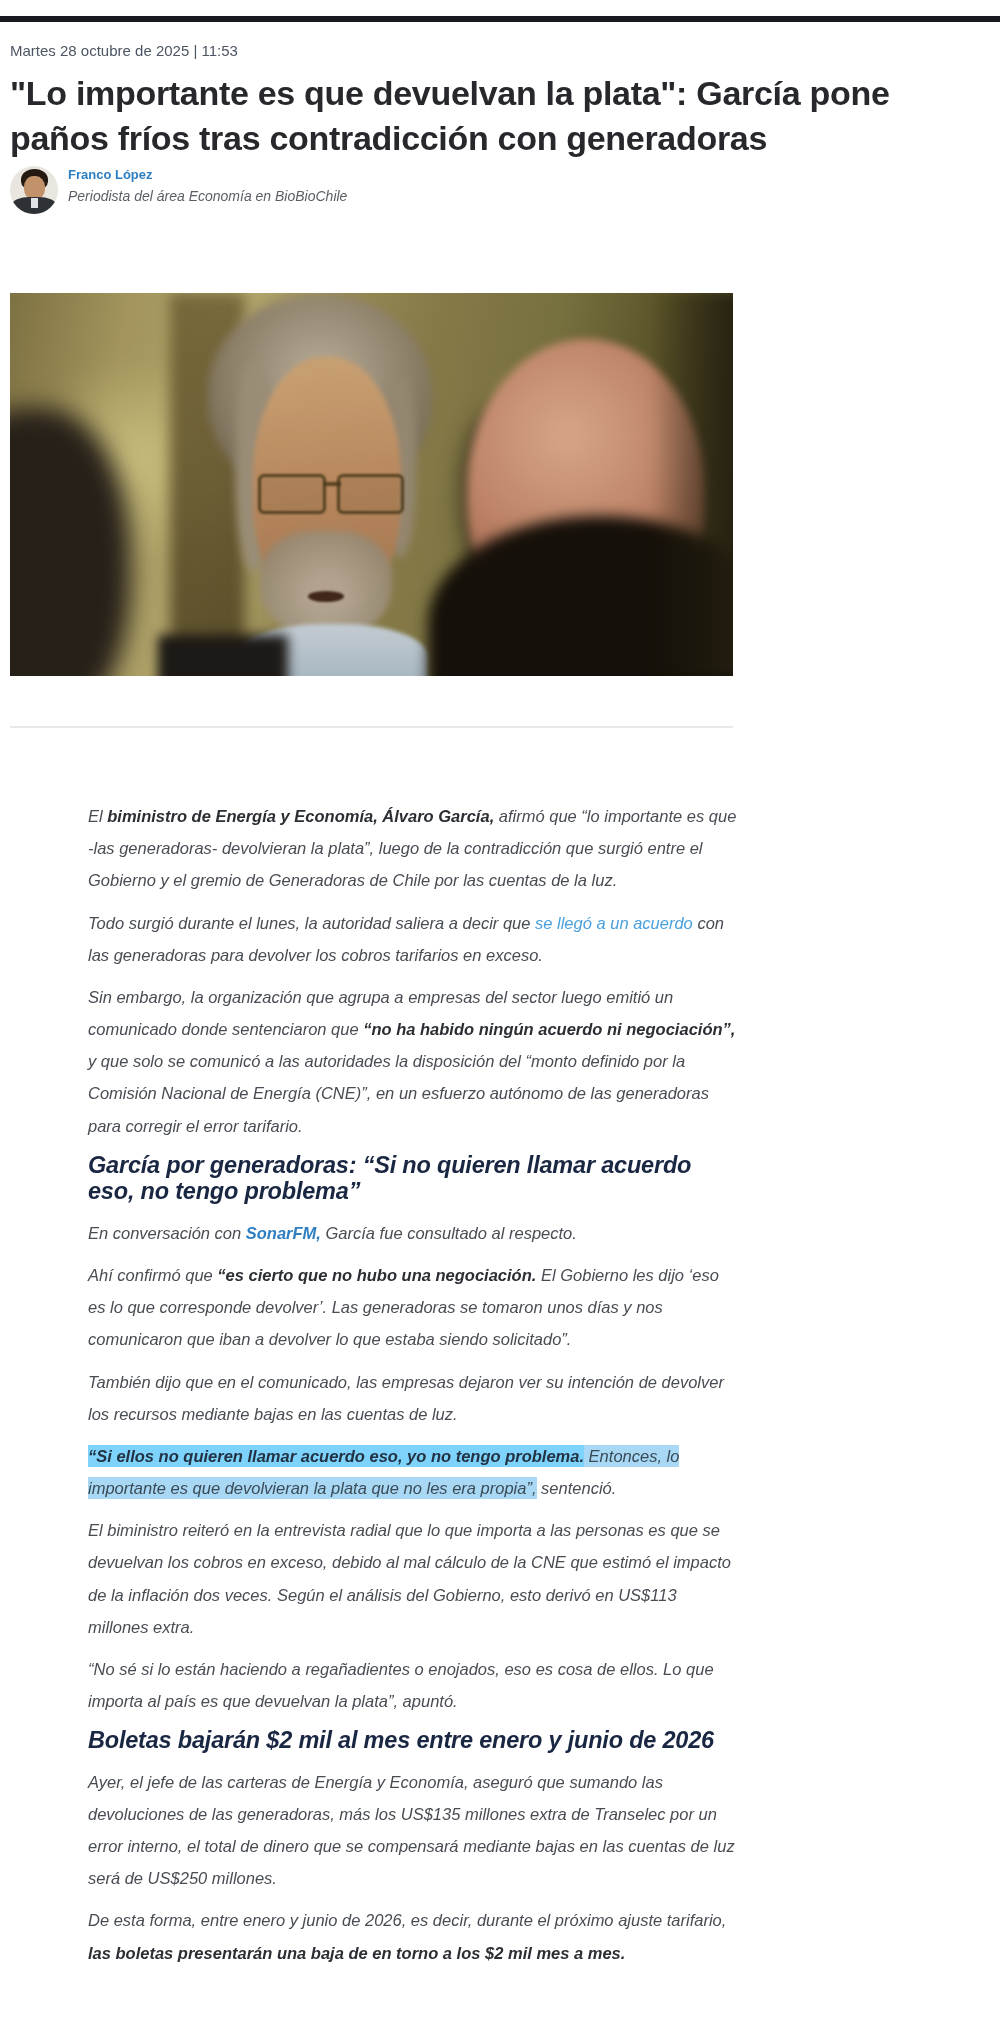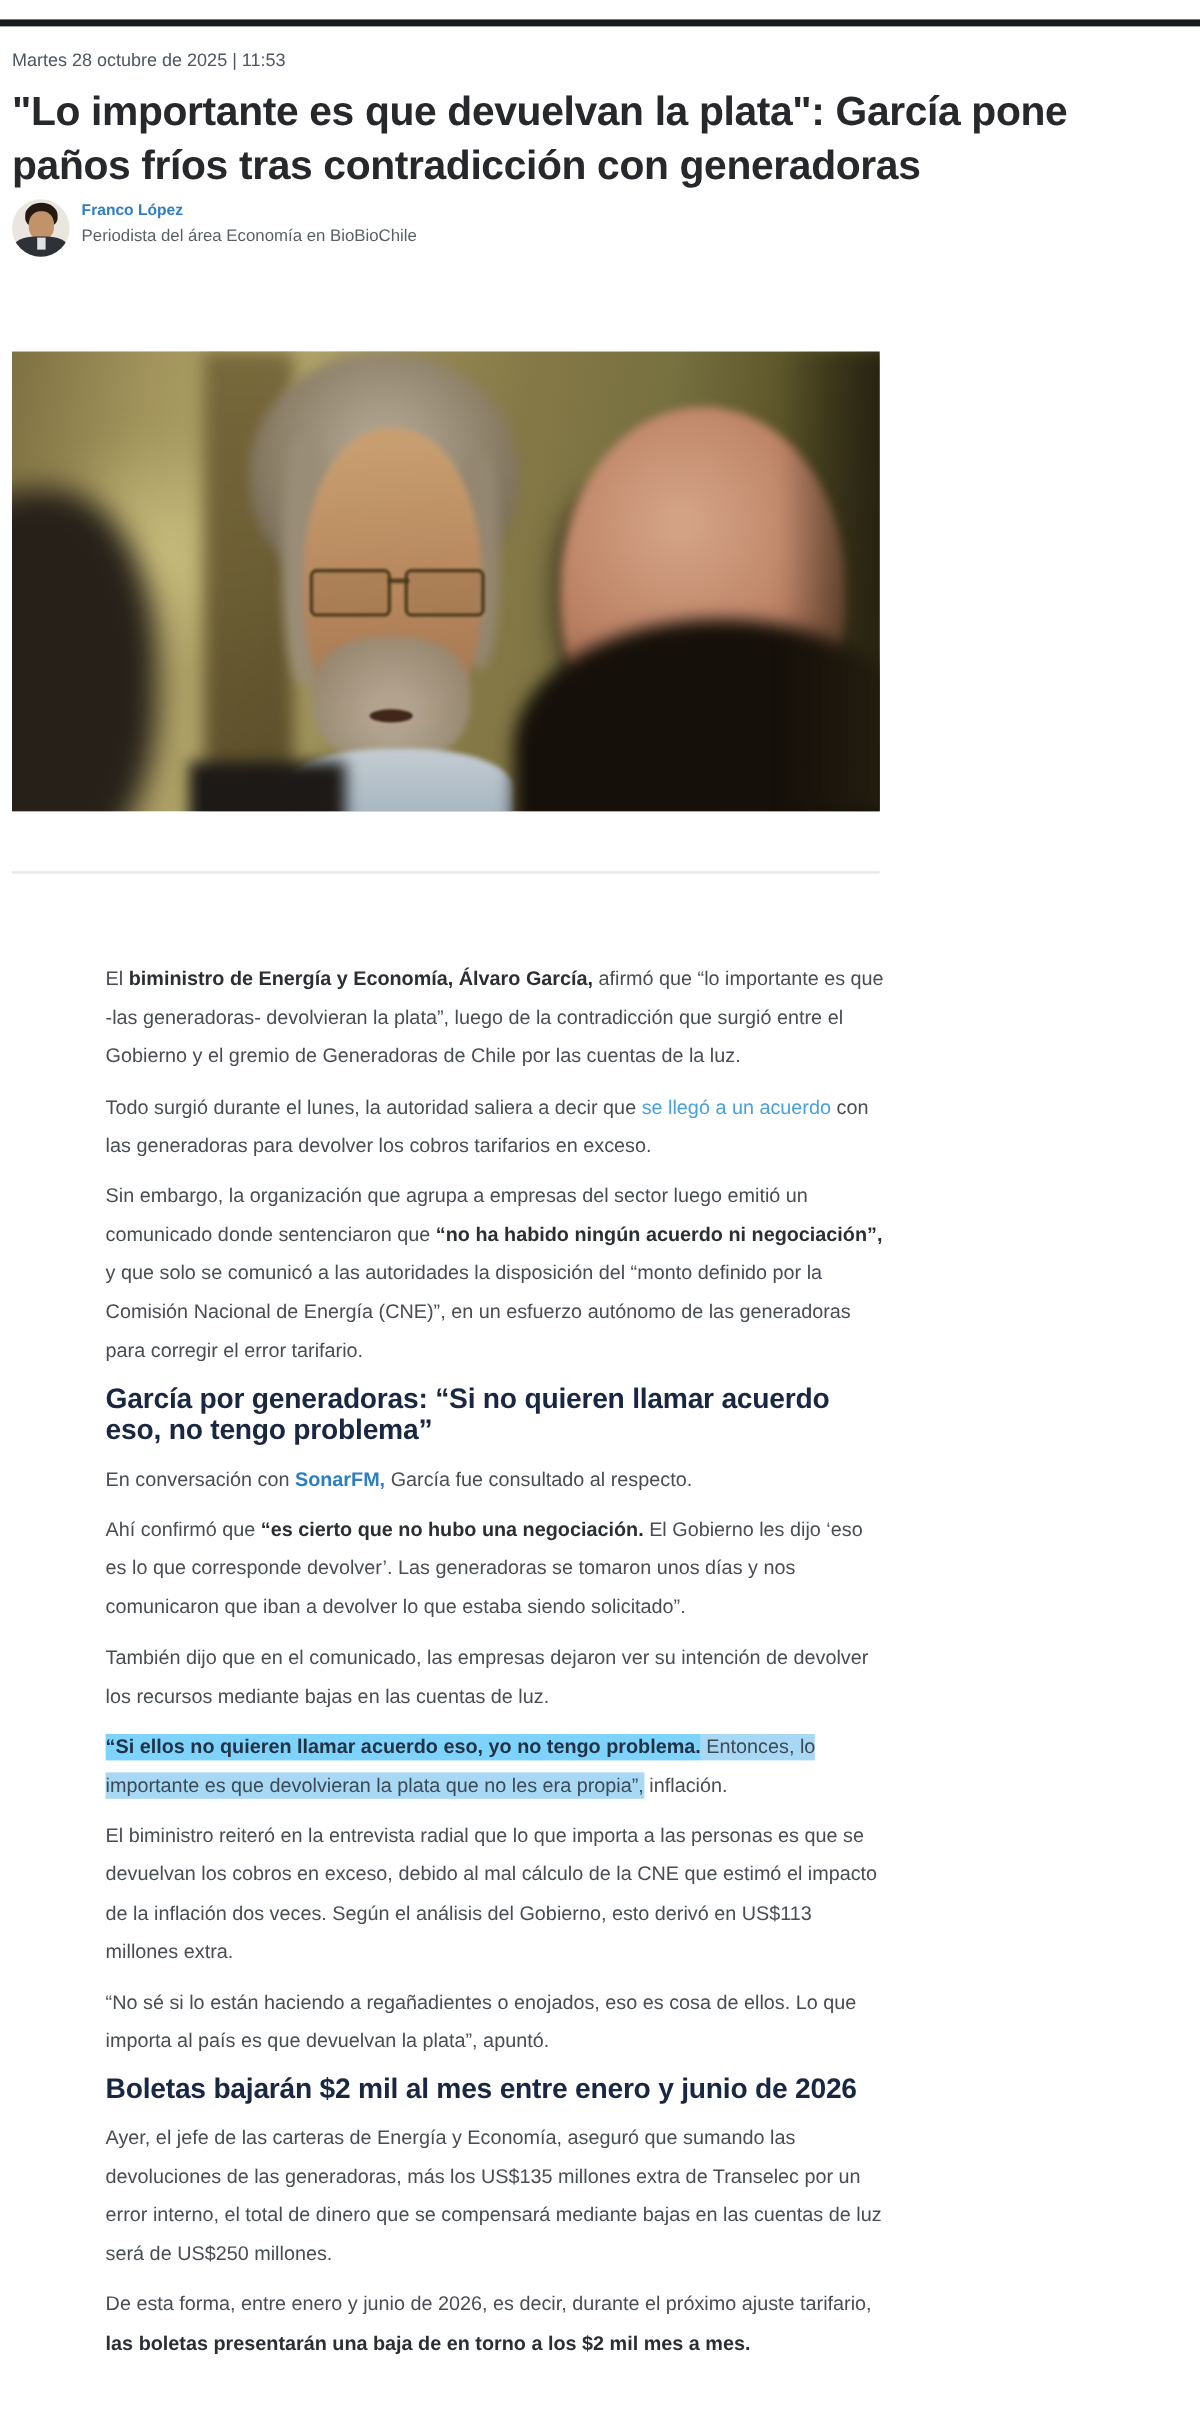--- a/index.html
+++ b/index.html
@@ -16,21 +16,21 @@
 
   
   .author { position:absolute; left:10px; top:148px; width:600px; }
   .avatar { position:absolute; left:0; top:2px; width:48px; height:48px; border-radius:50%;
     overflow:hidden; background:#e9e6df; }
   .av-hair { position:absolute; left:11px; top:3px; width:27px; height:21px; background:#241a12; border-radius:50% 50% 40% 40%; }
   .av-face { position:absolute; left:14px; top:10px; width:21px; height:24px; background:#c2936b; border-radius:45%; }
   .av-suit { position:absolute; left:2px; top:31px; width:44px; height:20px; background:#2e3136; border-radius:40% 40% 0 0; }
   .av-shirt { position:absolute; left:21px; top:32px; width:7px; height:10px; background:#dfe3e6; }
   .author-name { position:absolute; left:58px; top:3px; font-size:13px; font-weight:700; color:#2e7fc2; text-decoration:none; }
-  .author-role { position:absolute; left:58px; top:24px; font-size:14px; color:#5a5f66; }
+  .author-role { position:absolute; left:58px; top:24px; font-size:14px; color:#5a5f66;font-style:italic; }
 
   
   .hero { position:absolute; left:10px; top:277px; width:723px; height:383px; overflow:hidden; background:#97894f; }
   .hero div { position:absolute; }
   .ph-bg { inset:0; background:linear-gradient(100deg,#7e7142 0%,#a2945c 15%,#b2a66c 30%,#968a55 42%,#857947 55%,#77703f 70%,#565026 85%,#36311a 100%); }
   .ph-glow { left:30px; top:55px; width:190px; height:230px; background:radial-gradient(circle,#c9bd7d 0%,rgba(201,189,125,0) 70%); filter:blur(14px); }
   .ph-band { left:160px; top:0; width:75px; height:100%; background:linear-gradient(180deg,#6b5c31,#473a1b); filter:blur(7px); opacity:.8; }
   .ph-leftfig { left:-70px; top:115px; width:190px; height:320px; background:#262019; border-radius:45%; filter:blur(12px); }
   .ph-midfig { left:452px; top:118px; width:85px; height:170px; background:#3d3320; border-radius:45%; filter:blur(11px); }
   .ph-hair { left:198px; top:2px; width:224px; height:204px; border-radius:48%;
@@ -54,21 +54,21 @@
   .ph-rightedge { right:-12px; top:0; width:95px; height:100%; background:linear-gradient(90deg,rgba(36,31,16,0),#241f10); filter:blur(6px); }
 
   
   .caption { position:absolute; left:10px; top:668px; width:720px; display:flex; align-items:center; gap:10px; }
   .caption svg { display:block; }
   .caption-text { font-size:13.5px; color:#67696c; }
 
   .divider { position:absolute; left:10px; top:710px; width:723px; height:2px; background:#e9e9e9; }
 
   
-  .article-body { position:absolute; left:88px; top:784px; width:650px; color:#484c53; }
+  .article-body { position:absolute; left:88px; top:784px; width:650px; color:#484c53;font-style:italic; }
   .article-body p { font-size:16.5px; line-height:1.95; margin:0 0 10px; }
   .article-body h2 { font-size:23.5px; line-height:1.13; margin:10px 0 12px; color:#1a2742; font-weight:700; letter-spacing:-0.2px; }
   .seg-n { color:#484c53; }
   .seg-b { font-weight:700; color:#2b2e33; }
   .seg-l { color:#4aa0dc; text-decoration:none; cursor:pointer; }
   .seg-bl { font-weight:700; color:#2e7fc2; text-decoration:none; cursor:pointer;text-align:center; }
   .seg-h { background:#a8d8f3; color:#3a4a57; padding:2px 0; }
   .seg-hb { background:#7dd3fc; color:#223243; font-weight:700; padding:2px 0; }
 </style>
 </head>
@@ -121,21 +121,21 @@
   <div class="divider"></div>
 
   <div class="article-body">
       <p><span class="seg-n">El </span><span class="seg-b">biministro de Energía y Economía, Álvaro García,</span><span class="seg-n"> afirmó que “lo importante es que -las generadoras- devolvieran la plata”, luego de la contradicción que surgió entre el Gobierno y el gremio de Generadoras de Chile por las cuentas de la luz.</span></p>
       <p><span class="seg-n">Todo surgió durante el lunes, la autoridad saliera a decir que </span><a class="seg-l">se llegó a un acuerdo</a><span class="seg-n"> con las generadoras para devolver los cobros tarifarios en exceso.</span></p>
       <p><span class="seg-n">Sin embargo, la organización que agrupa a empresas del sector luego emitió un comunicado donde sentenciaron que </span><span class="seg-b">“no ha habido ningún acuerdo ni negociación”,</span><span class="seg-n"> y que solo se comunicó a las autoridades la disposición del “monto definido por la Comisión Nacional de Energía (CNE)”, en un esfuerzo autónomo de las generadoras para corregir el error tarifario.</span></p>
       <h2>García por generadoras: “Si no quieren llamar acuerdo eso, no tengo problema”</h2>
       <p><span class="seg-n">En conversación con </span><a class="seg-bl">SonarFM,</a><span class="seg-n"> García fue consultado al respecto.</span></p>
       <p><span class="seg-n">Ahí confirmó que </span><span class="seg-b">“es cierto que no hubo una negociación.</span><span class="seg-n"> El Gobierno les dijo ‘eso es lo que corresponde devolver’. Las generadoras se tomaron unos días y nos comunicaron que iban a devolver lo que estaba siendo solicitado”.</span></p>
       <p><span class="seg-n">También dijo que en el comunicado, las empresas dejaron ver su intención de devolver los recursos mediante bajas en las cuentas de luz.</span></p>
-      <p><span class="seg-hb">“Si ellos no quieren llamar acuerdo eso, yo no tengo problema.</span><span class="seg-h"> Entonces, lo importante es que devolvieran la plata que no les era propia”,</span><span class="seg-n"> inflación.</span></p>
+      <p><span class="seg-hb">“Si ellos no quieren llamar acuerdo eso, yo no tengo problema.</span><span class="seg-h"> Entonces, lo importante es que devolvieran la plata que no les era propia”,</span><span class="seg-n"> sentenció.</span></p>
       <p><span class="seg-n">El biministro reiteró en la entrevista radial que lo que importa a las personas es que se devuelvan los cobros en exceso, debido al mal cálculo de la CNE que estimó el impacto de la inflación dos veces. Según el análisis del Gobierno, esto derivó en US$113 millones extra.</span></p>
       <p><span class="seg-n">“No sé si lo están haciendo a regañadientes o enojados, eso es cosa de ellos. Lo que importa al país es que devuelvan la plata”, apuntó.</span></p>
       <h2>Boletas bajarán $2 mil al mes entre enero y junio de 2026</h2>
       <p><span class="seg-n">Ayer, el jefe de las carteras de Energía y Economía, aseguró que sumando las devoluciones de las generadoras, más los US$135 millones extra de Transelec por un error interno, el total de dinero que se compensará mediante bajas en las cuentas de luz será de US$250 millones.</span></p>
       <p><span class="seg-n">De esta forma, entre enero y junio de 2026, es decir, durante el próximo ajuste tarifario, </span><span class="seg-b">las boletas presentarán una baja de en torno a los $2 mil mes a mes.</span></p>
     </div>
 
 </div>
 
 </body></html>

